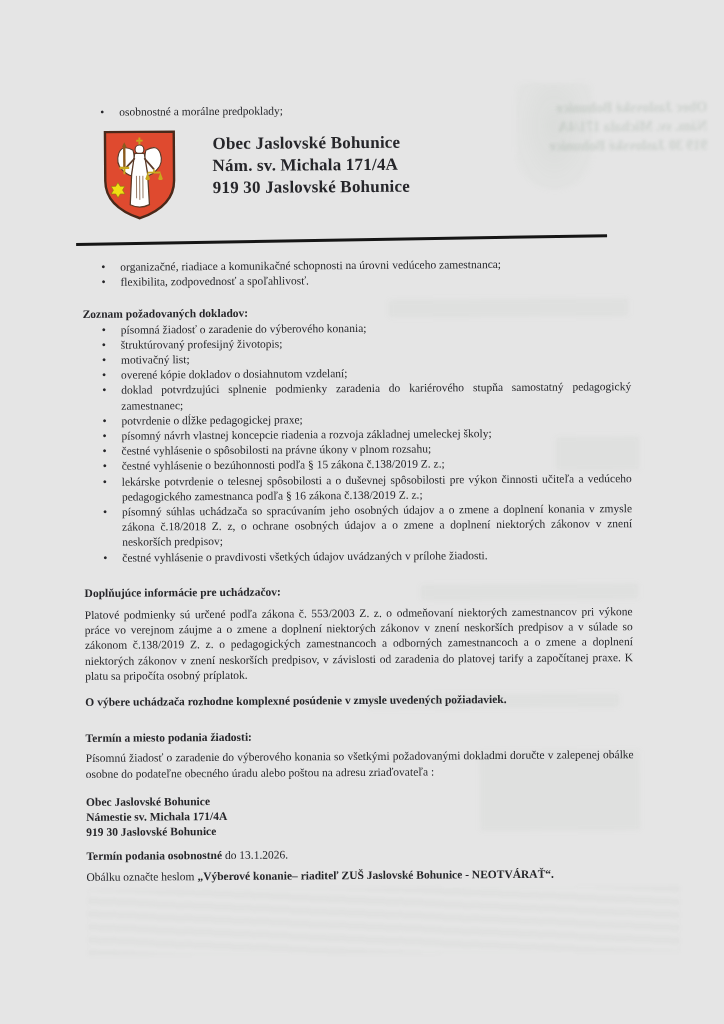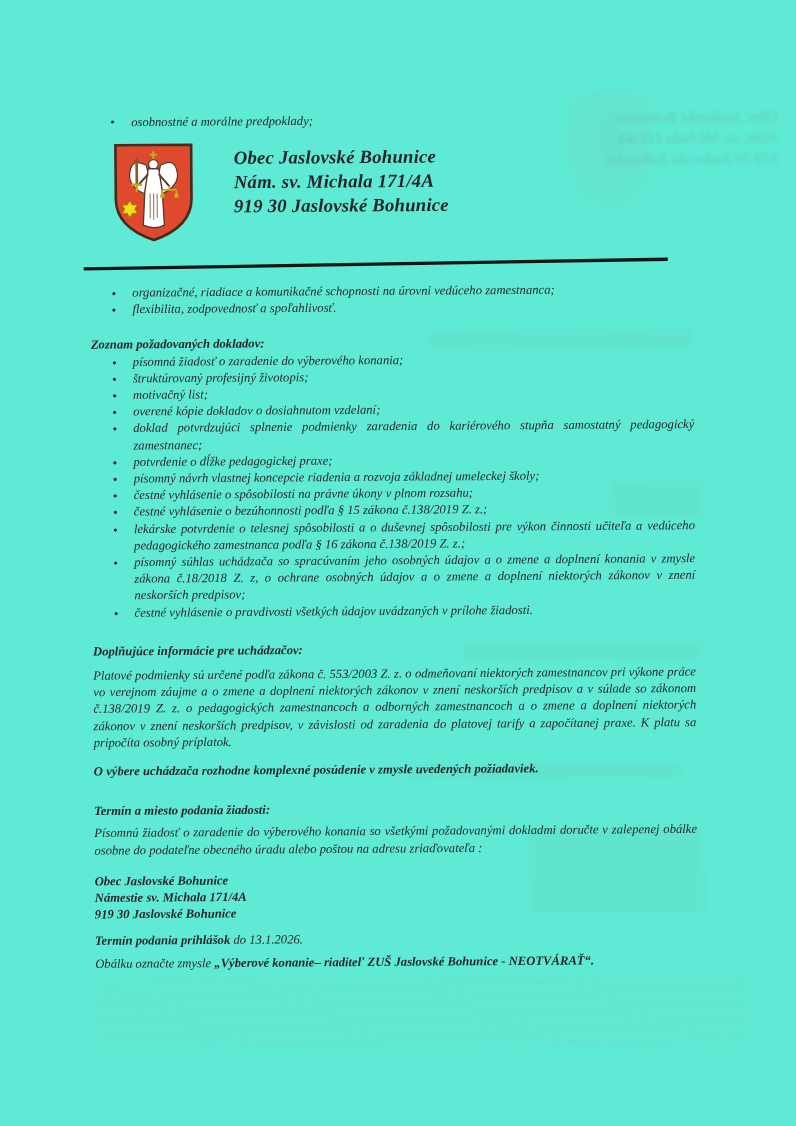--- a/index.html
+++ b/index.html
@@ -4,21 +4,21 @@
 <style>
   html,body{margin:0;padding:0;}
   body{
     width:724px;height:1024px;
     background:#fbfbfa;
     font-family:"Liberation Serif","DejaVu Serif",serif;
     color:#26262a;
     overflow:hidden;
     position:relative;
   }
-  .page{position:absolute;inset:0;background:#5eead4;font-style:italic;}
+  .page{position:absolute;inset:0;background:#e5e5e5;}
   .scan{position:absolute;inset:0;transform:rotate(-0.4deg);transform-origin:50% 50%;}
 
   
   .top-bullet{
     position:absolute;left:103px;top:103px;width:480px;
     font-size:11.5px;line-height:15px;
   }
   .top-bullet .dot{display:inline-block;width:19px;}
   .coa{position:absolute;left:102px;top:126px;width:80px;height:95px;}
   .letterhead{
@@ -180,19 +180,19 @@
       <p class="h-bold deadline-heading">Termín a miesto podania žiadosti:</p>
 
       <p class="para deadline-para">Písomnú žiadosť o zaradenie do výberového konania so všetkými požadovanými dokladmi doručte v zalepenej obálke osobne do podateľne obecného úradu alebo poštou na adresu zriaďovateľa :</p>
 
       <div class="address">
         <div>Obec Jaslovské Bohunice</div>
         <div>Námestie sv. Michala 171/4A</div>
         <div>919 30 Jaslovské Bohunice</div>
       </div>
 
-      <p class="para termin-line"><span class="b">Termín podania prihlášok</span><span> do 13.1.2026.</span></p>
+      <p class="para termin-line"><span class="b">Termín podania osobnostné</span><span> do 13.1.2026.</span></p>
 
-      <p class="para envelope-line"><span>Obálku označte zmysle </span><span class="b">„Výberové konanie– riaditeľ ZUŠ Jaslovské Bohunice - NEOTVÁRAŤ“.</span></p>
+      <p class="para envelope-line"><span>Obálku označte heslom </span><span class="b">„Výberové konanie– riaditeľ ZUŠ Jaslovské Bohunice - NEOTVÁRAŤ“.</span></p>
 
     </div>
   </div>
 </div>
 
 </body></html>

